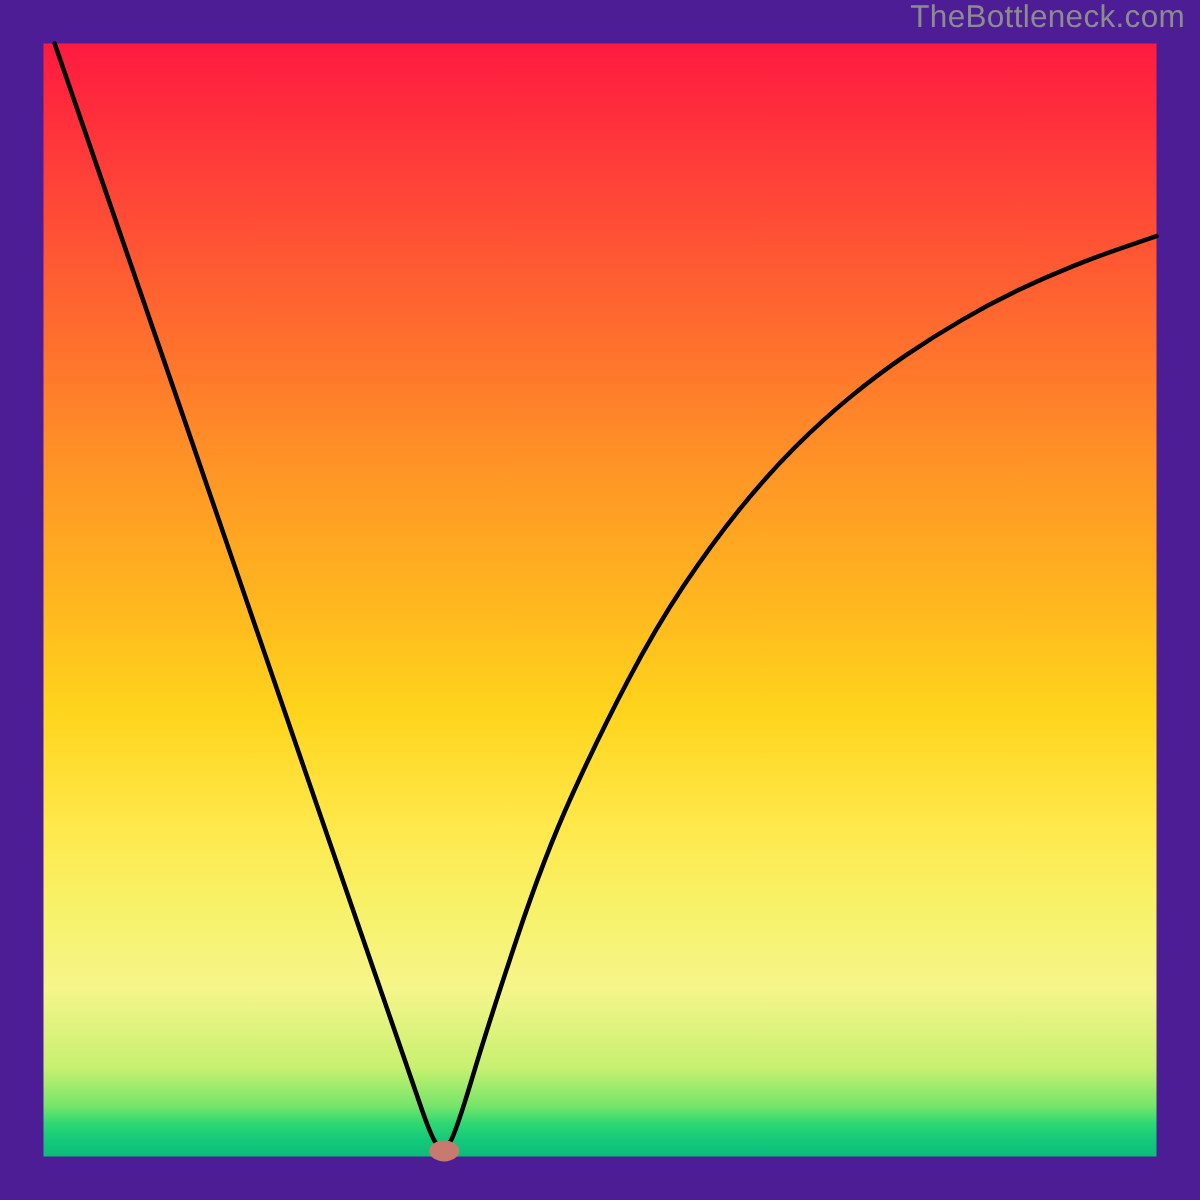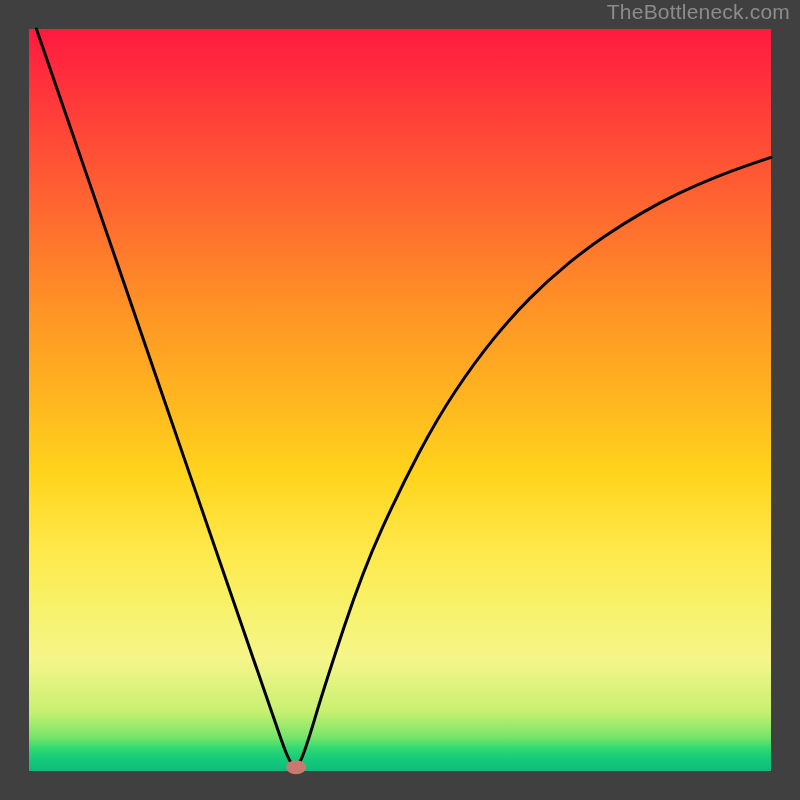--- a/index.html
+++ b/index.html
@@ -10,21 +10,21 @@
     background: #000;
     overflow: hidden;
     font-family: Arial, Helvetica, sans-serif;
   }
   .frame {
     position: absolute;
     left: 0;
     top: 0;
     width: 800px;
     height: 800px;
-    background: #404040;
+    background: #4c1d95;
   }
   .plot {
     position: absolute;
     left: 29px;
     top: 29px;
     width: 742px;
     height: 742px;
     background: linear-gradient(
       to bottom,
       #ff1a40 0%,

